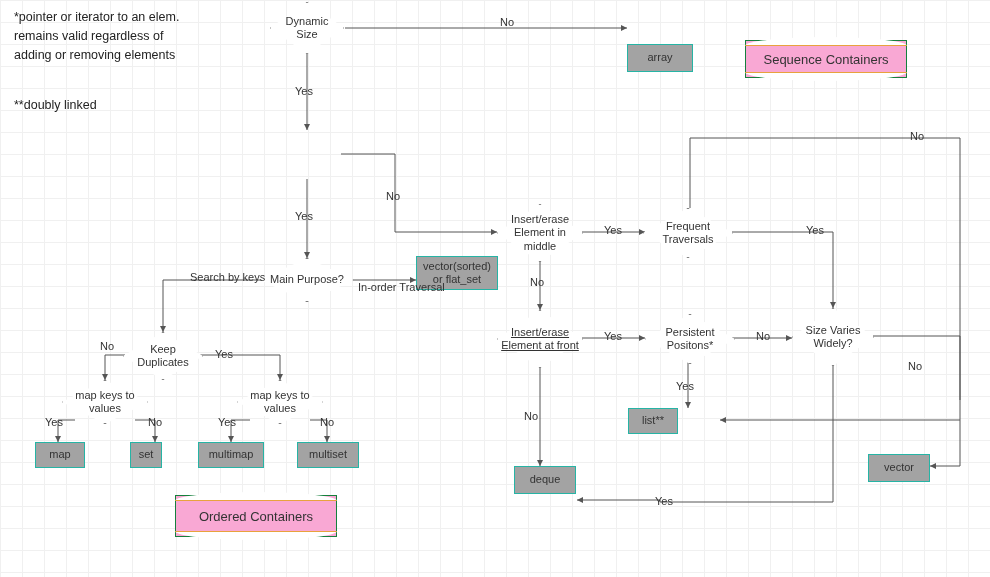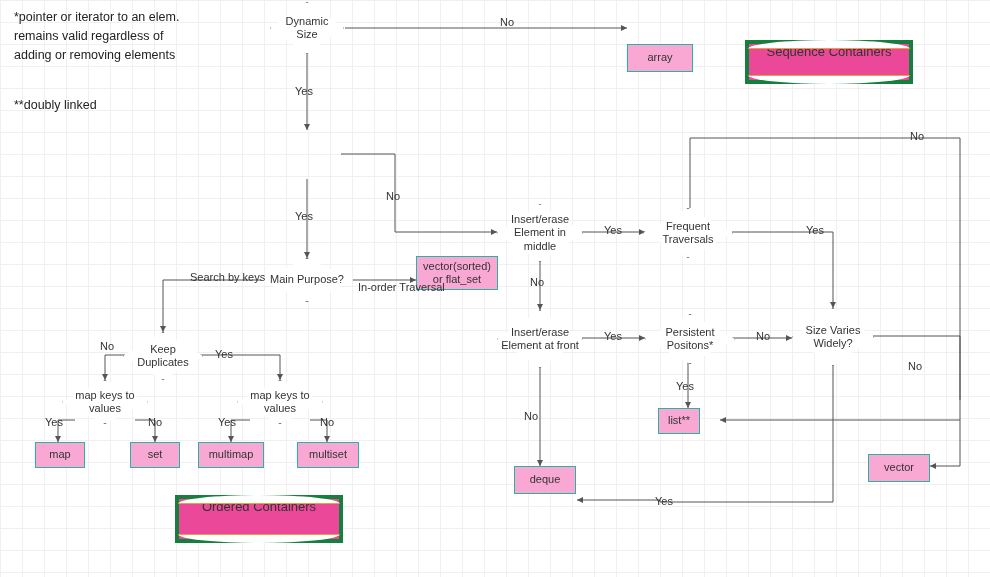--- a/index.html
+++ b/index.html
@@ -39,21 +39,21 @@
   }
   .node {
     position: absolute;
     box-sizing: border-box;
     display: flex;
     align-items: center;
     justify-content: center;
     text-align: center;
     line-height: 1.2;
     z-index: 3;
-    background: #f9a8d4;
+    background: #a3a3a3;
   }
   .decision {
     
     border: none;
     background: transparent;
   }
   .decision .diamond {
     position: absolute;
     inset: 0;
     background: #fff;
@@ -71,24 +71,24 @@
   }
   .notebox {
     position: absolute;
     font-size: 12.5px;
     line-height: 1.5;
     color: #222;
     z-index: 3;
   }
   .banner {
     position: absolute;
-    border: 4px solid #15803d;
-    background: #ec4899;
+    border: 1px solid #15803d;
+    background: #f9a8d4;
     display: flex;
-    align-items: flex-start;
+    align-items: center;
     justify-content: center;
     font-size: 13px;
     z-index: 3;
   }
   .banner::before, .banner::after {
     
     content: "";
     position: absolute;
     left: -1px; right: -1px;
     height: 8px;
@@ -196,21 +196,21 @@
       <div class="dtxt">map keys to values</div>
   </div>
   <div class="node decision" style="left:237px; top:380px; width:86px; height:44px;">
     <div class="diamond"></div>
       <div class="dtxt">map keys to values</div>
   </div>
   <div class="node decision" style="left:497px; top:204px; width:86px; height:58px;text-align:center;">
     <div class="diamond"></div>
       <div class="dtxt">Insert/erase Element in middle</div>
   </div>
-  <div class="node decision" style="left:497px; top:310px; width:86px; height:58px;">
+  <div class="node decision" style="left:497px; top:310px; width:86px; height:58px;text-decoration:underline;">
     <div class="diamond"></div>
       <div class="dtxt">Insert/erase Element at front</div>
   </div>
   <div class="node decision" style="left:643px; top:208px; width:90px; height:50px;">
     <div class="diamond"></div>
       <div class="dtxt">Frequent Traversals</div>
   </div>
   <div class="node decision" style="left:645px; top:314px; width:90px; height:50px;">
     <div class="diamond"></div>
       <div class="dtxt">Persistent Positons*</div>
@@ -222,30 +222,30 @@
 
   <div class="node terminal" style="left:627px; top:44px; width:66px; height:28px;">
     <span>array</span>
   </div>
   <div class="node terminal" style="left:416px; top:256px; width:82px; height:34px;">
     <span>vector(sorted) or flat_set</span>
   </div>
   <div class="node terminal" style="left:35px; top:442px; width:50px; height:26px;">
     <span>map</span>
   </div>
-  <div class="node terminal" style="left:130px; top:442px; width:50px; height:26px;">
+  <div class="node terminal" style="left:130px; top:442px; width:32px; height:26px;">
     <span>set</span>
   </div>
   <div class="node terminal" style="left:198px; top:442px; width:66px; height:26px;">
     <span>multimap</span>
   </div>
   <div class="node terminal" style="left:297px; top:442px; width:62px; height:26px;">
     <span>multiset</span>
   </div>
-  <div class="node terminal" style="left:658px; top:408px; width:42px; height:26px;">
+  <div class="node terminal" style="left:628px; top:408px; width:50px; height:26px;">
     <span>list**</span>
   </div>
   <div class="node terminal" style="left:514px; top:466px; width:62px; height:28px;">
     <span>deque</span>
   </div>
   <div class="node terminal" style="left:868px; top:454px; width:62px; height:28px;">
     <span>vector</span>
   </div>
 
   <div class="edge-label" style="left:500px; top:16px;">No</div>

